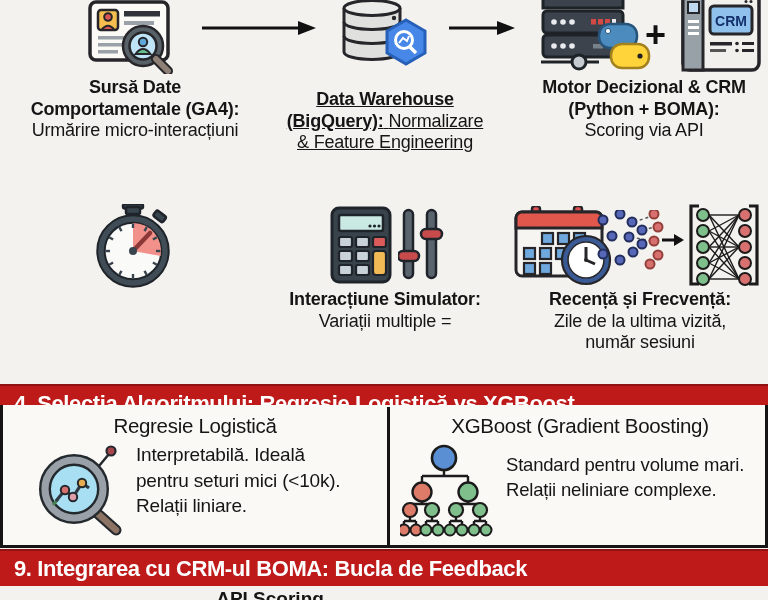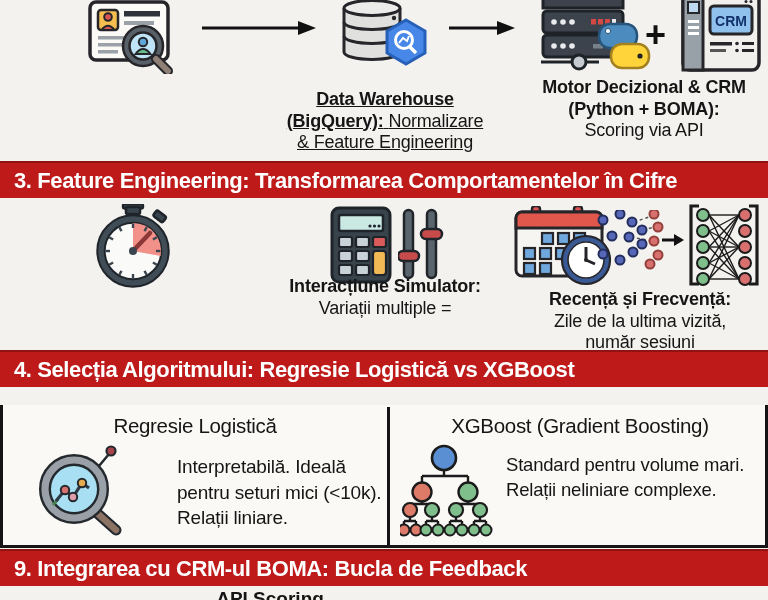--- a/index.html
+++ b/index.html
@@ -114,34 +114,36 @@
     <rect x="30" y="6" width="42" height="28" rx="4" fill="#8FC1EC" stroke="#26262A" stroke-width="3"></rect>
     <text x="51" y="25.5" text-anchor="middle" font-size="14" font-weight="bold" fill="#13306B">CRM</text>
     <rect x="30" y="42" width="22" height="3.5" fill="#26262A"></rect>
     <rect x="30" y="49" width="16" height="3" fill="#555555"></rect>
     <circle cx="57" cy="43.5" r="1.8" fill="#26262A"></circle>
       <rect x="62" y="42" width="12" height="3" fill="#26262A"></rect>
     <circle cx="57" cy="50.5" r="1.8" fill="#26262A"></circle>
       <rect x="62" y="49" width="12" height="3" fill="#26262A"></rect>
   </svg>
 
+  <div class="col-label" style="left:8px;top:77px;width:254px;">
+    <div class="b">Sursă Date</div>
+    <div class="b">Comportamentale (GA4):</div>
+    <div>Urmărire micro-interacțiuni</div>
+  </div>
   <div class="col-label" style="left:263px;top:89px;width:244px;text-decoration:underline;">
     <div class="b">Data Warehouse</div>
     <div><span class="b">(BigQuery):</span> <span>Normalizare</span></div>
     <div>&amp; Feature Engineering</div>
   </div>
   <div class="col-label" style="left:518px;top:77px;width:252px;">
     <div class="b">Motor Decizional &amp; CRM</div>
     <div class="b">(Python + BOMA):</div>
     <div>Scoring via API</div>
   </div>
 
-  <div class="banner" style="top:161px;">
-    <span>3. Feature Engineering: Transformarea Comportamentelor în Cifre</span>
-  </div>
 
   <svg class="abs" style="left:90px;top:204px;" width="86" height="84" viewBox="0 0 86 84">
     <rect x="33" y="0" width="20" height="4.5" rx="2" fill="#39454E" stroke="#1E242A" stroke-width="2.5"></rect>
     <rect x="36" y="3" width="14" height="7" rx="1.5" fill="#39454E" stroke="#1E242A" stroke-width="2.5"></rect>
     <rect x="64" y="9" width="12" height="7" rx="2" transform="rotate(38 70 12)" fill="#39454E" stroke="#1E242A" stroke-width="2.5"></rect>
     <circle cx="43" cy="47" r="32" fill="#FAFAF8" stroke="#414D56" stroke-width="7"></circle>
     <circle cx="43" cy="47" r="35.7" fill="none" stroke="#1E242A" stroke-width="2"></circle>
     <circle cx="43" cy="47" r="28.3" fill="none" stroke="#1E242A" stroke-width="2"></circle>
     <path d="M43 47 L43 19 A28 28 0 0 1 70.6 51.9 Z" fill="#F2918A"></path>
     <g stroke="#39454E" stroke-width="2.4">
@@ -268,31 +270,31 @@
     </g>
     <g fill="#D97070" stroke="#1B1B1B" stroke-width="2">
       <circle cx="59" cy="12" r="6"></circle>
         <circle cx="59" cy="28" r="6"></circle>
         <circle cx="59" cy="44" r="6"></circle>
         <circle cx="59" cy="60" r="6"></circle>
         <circle cx="59" cy="76" r="6"></circle>
     </g>
   </svg>
 
-  <div class="col-label" style="left:258px;top:276px;width:254px;">
+  <div class="col-label" style="left:258px;top:289px;width:254px;">
     <div class="b">Interacțiune Simulator:</div>
     <div>Variații multiple =</div>
   </div>
   <div class="col-label" style="left:506px;top:289px;width:268px;">
     <div class="b">Recență și Frecvență:</div>
     <div>Zile de la ultima vizită,</div>
     <div>număr sesiuni</div>
   </div>
 
-  <div class="banner" style="top:350px;">
+  <div class="banner" style="top:384px;">
     <span>4. Selecția Algoritmului: Regresie Logistică vs XGBoost</span>
   </div>
 
   <div class="compare-card"></div>
   <div class="v-divider"></div>
 
   <div class="algo-title" style="left:70px;top:414px;width:250px;">Regresie Logistică</div>
 
   <svg class="abs" style="left:22px;top:437px;" width="112" height="100" viewBox="0 0 112 100">
     <line x1="77" y1="29" x2="87" y2="17" stroke="#24292E" stroke-width="2.5"></line>
@@ -302,21 +304,21 @@
     <circle cx="52" cy="52" r="29" fill="#A9DFF2" stroke="#99A0A7" stroke-width="9"></circle>
     <circle cx="52" cy="52" r="33.8" fill="none" stroke="#24292E" stroke-width="2.4"></circle>
     <circle cx="52" cy="52" r="24.2" fill="none" stroke="#24292E" stroke-width="2.4"></circle>
     <line x1="31" y1="68" x2="36" y2="62" stroke="#47814F" stroke-width="3"></line>
     <polyline points="34,64 43,53 51,60 60,46 67,51" fill="none" stroke="#2F3A44" stroke-width="3.2"></polyline>
     <circle cx="43" cy="53" r="4.2" fill="#D97070" stroke="#24292E" stroke-width="2"></circle>
     <circle cx="51" cy="60" r="4.2" fill="#E09EAC" stroke="#24292E" stroke-width="2"></circle>
     <circle cx="60" cy="46" r="4.2" fill="#E6AC4F" stroke="#24292E" stroke-width="2"></circle>
   </svg>
 
-  <div class="algo-text" style="left:136px;top:454px;margin-left:41px;">
+  <div class="algo-text" style="left:136px;top:442px;">
     <div>Interpretabilă. Ideală</div>
     <div>pentru seturi mici (&lt;10k).</div>
     <div>Relații liniare.</div>
   </div>
 
   <div class="algo-title" style="left:430px;top:414px;width:300px;">XGBoost (Gradient Boosting)</div>
 
   <svg class="abs" style="left:400px;top:444px;" width="104" height="96" viewBox="0 0 104 96">
     <g stroke="#1B1B1B" stroke-width="2.4" fill="none">
       <path d="M44 26 V32 M22 32 H68 M22 32 V38.5 M68 32 V38.5"></path>

